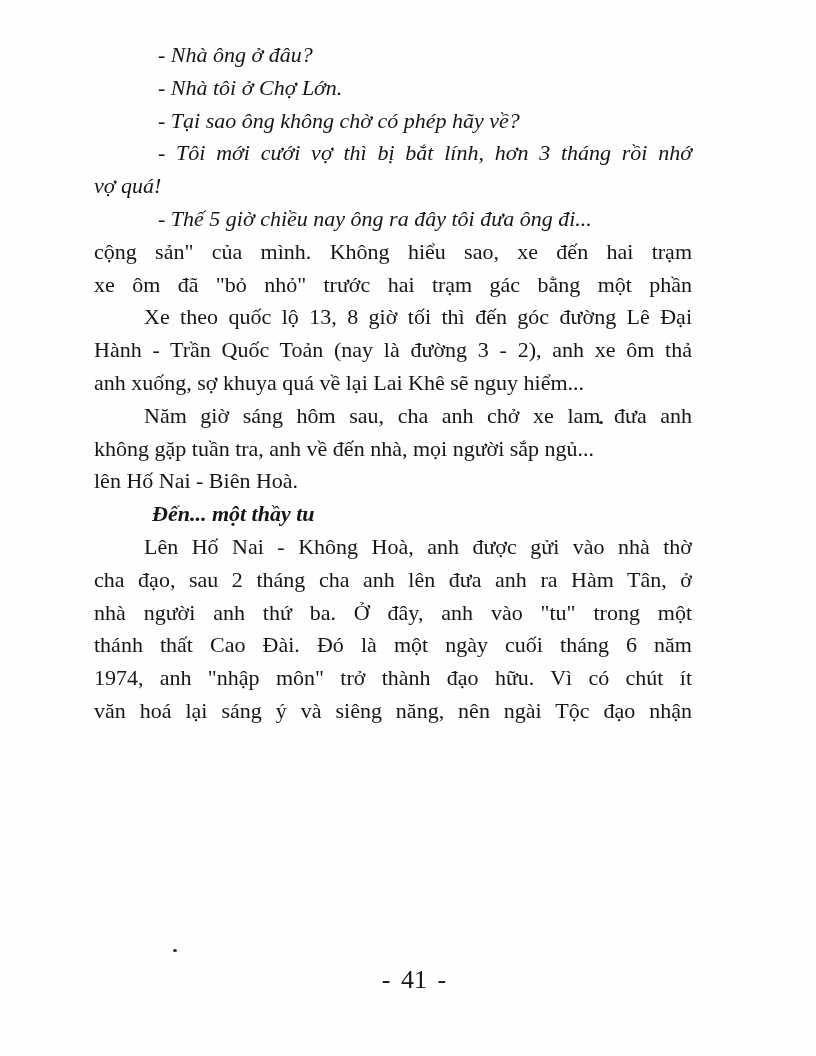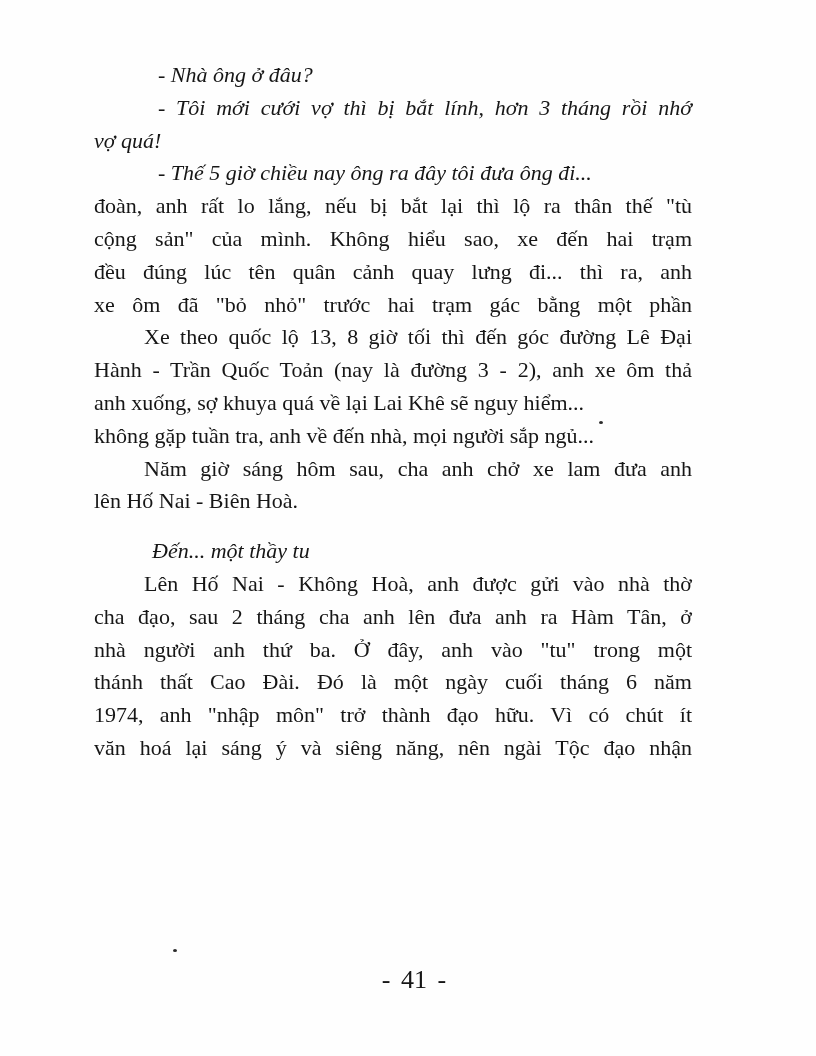--- a/index.html
+++ b/index.html
@@ -10,36 +10,36 @@
   }
   .page {
     position: relative;
     width: 816px; height: 1056px;
     background: var(--bg, #fefefe);
     color: var(--ink, #161616);
     overflow: hidden;
   }
   .text-block {
     position: absolute;
-    left: 94px; top: 59px;
+    left: 94px; top: 39px;
     width: 598px;
   }
   .line {
     display: block;
     font-size: 22px;
     line-height: 32.8px;
     height: 32.8px;
     white-space: normal;
     overflow: visible;
   }
   .line.jf { text-align: justify; text-align-last: justify; }
   .line.in { text-indent: 50px; }
   .line.it { font-style: italic; }
   .line.it.in { text-indent: 64px; }
-  .line.hd { font-style: italic; font-weight: normal; text-indent: 58px; margin-top: 17px; }
+  .line.hd { font-style: italic; font-weight: bold; text-indent: 58px; }
   .footer {
     position: absolute;
     top: 965px; left: 8px;
     width: 812px;
     text-align: center;
     font-size: 26px;
     line-height: 30px;
     word-spacing: 4px;
   }
   .speck {
@@ -48,32 +48,32 @@
     background: #2b2b2b;
     border-radius: 50%;
   }
 </style>
 </head>
 <body>
 
 <div class="page">
   <div class="text-block" id="text-block">
       <div class="line it in">- Nhà ông ở đâu?</div>
+      <div class="line it in">- Nhà tôi ở Chợ Lớn.</div>
+      <div class="line it in">- Tại sao ông không chờ có phép hãy về?</div>
       <div class="line it in jf">- Tôi mới cưới vợ thì bị bắt lính, hơn 3 tháng rồi nhớ</div>
       <div class="line it">vợ quá!</div>
       <div class="line it in">- Thế 5 giờ chiều nay ông ra đây tôi đưa ông đi...</div>
-      <div class="line jf">đoàn, anh rất lo lắng, nếu bị bắt lại thì lộ ra thân thế "tù</div>
       <div class="line jf">cộng sản" của mình. Không hiểu sao, xe đến hai trạm</div>
-      <div class="line jf">đều đúng lúc tên quân cảnh quay lưng đi... thì ra, anh</div>
       <div class="line jf">xe ôm đã "bỏ nhỏ" trước hai trạm gác bằng một phần</div>
       <div class="line in jf">Xe theo quốc lộ 13, 8 giờ tối thì đến góc đường Lê Đại</div>
       <div class="line jf">Hành - Trần Quốc Toản (nay là đường 3 - 2), anh xe ôm thả</div>
       <div class="line">anh xuống, sợ khuya quá về lại Lai Khê sẽ nguy hiểm...</div>
+      <div class="line in jf">Năm giờ sáng hôm sau, cha anh chở xe lam đưa anh</div>
       <div class="line">không gặp tuần tra, anh về đến nhà, mọi người sắp ngủ...</div>
-      <div class="line in jf">Năm giờ sáng hôm sau, cha anh chở xe lam đưa anh</div>
       <div class="line">lên Hố Nai - Biên Hoà.</div>
       <div class="line hd in">Đến... một thầy tu</div>
       <div class="line in jf">Lên Hố Nai - Không Hoà, anh được gửi vào nhà thờ</div>
       <div class="line jf">cha đạo, sau 2 tháng cha anh lên đưa anh ra Hàm Tân, ở</div>
       <div class="line jf">nhà người anh thứ ba. Ở đây, anh vào "tu" trong một</div>
       <div class="line jf">thánh thất Cao Đài. Đó là một ngày cuối tháng 6 năm</div>
       <div class="line jf">1974, anh "nhập môn" trở thành đạo hữu. Vì có chút ít</div>
       <div class="line jf">văn hoá lại sáng ý và siêng năng, nên ngài Tộc đạo nhận</div>
     </div>
   <div class="footer">- 41 -</div>

